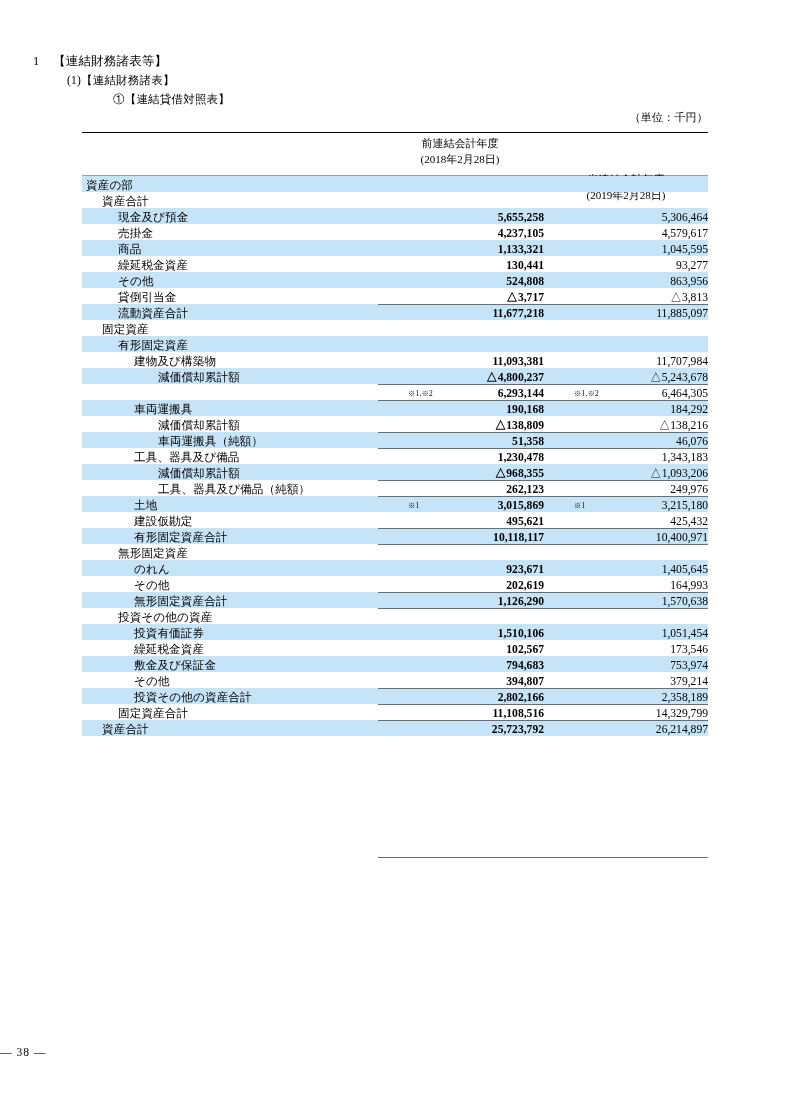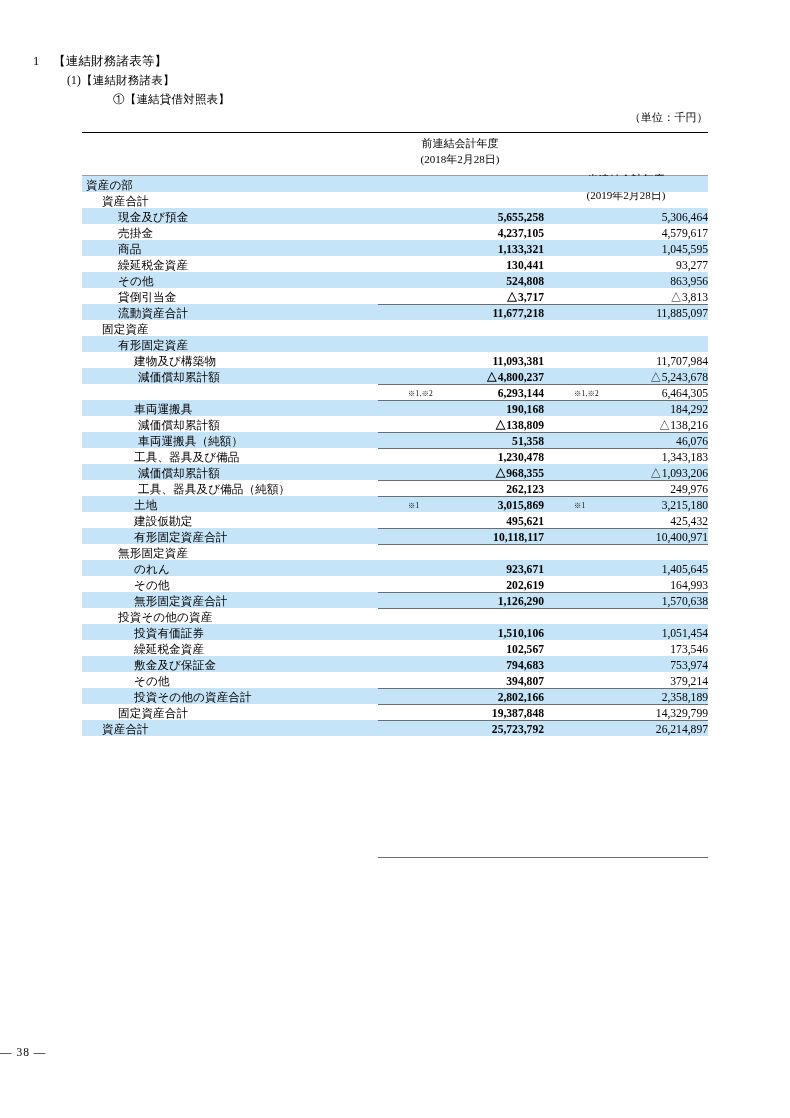--- a/index.html
+++ b/index.html
@@ -107,21 +107,21 @@
     height: 19.45px;
     line-height: 19.45px;
     font-size: 11.6px;
     white-space: nowrap;
     letter-spacing: 0.1px;
   }
   .lv0 { padding-left: 4px; }
   .lv1 { padding-left: 20px; }
   .lv2 { padding-left: 36px; }
   .lv3 { padding-left: 52px; }
-  .lv4 { padding-left: 56px; }
+  .lv4 { padding-left: 76px; }
 
   .row .cell {
     position: absolute;
     top: 0;
     height: 19.45px;
     line-height: 19.45px;
     font-size: 11.6px;
     text-align: right;
     white-space: nowrap;
     font-family: "Liberation Serif", serif;
@@ -377,21 +377,21 @@
         </div>
         <div class="row shade">
           <div class="subrule"></div>
           <div class="label lv3">投資その他の資産合計</div>
           <div class="cell cell-prev">2,802,166</div>
           <div class="cell cell-curr">2,358,189</div>
         </div>
         <div class="row">
           <div class="subrule"></div>
           <div class="label lv2">固定資産合計</div>
-          <div class="cell cell-prev">19,387,848</div>
+          <div class="cell cell-prev">11,108,516</div>
           <div class="cell cell-curr">14,329,799</div>
         </div>
         <div class="row shade">
           <div class="subrule"></div>
           <div class="label lv1">資産合計</div>
           <div class="cell cell-prev">25,723,792</div>
           <div class="cell cell-curr">26,214,897</div>
         </div>
         <div class="rule-bottom" style="top: 680.75px;"></div>
       </div>

